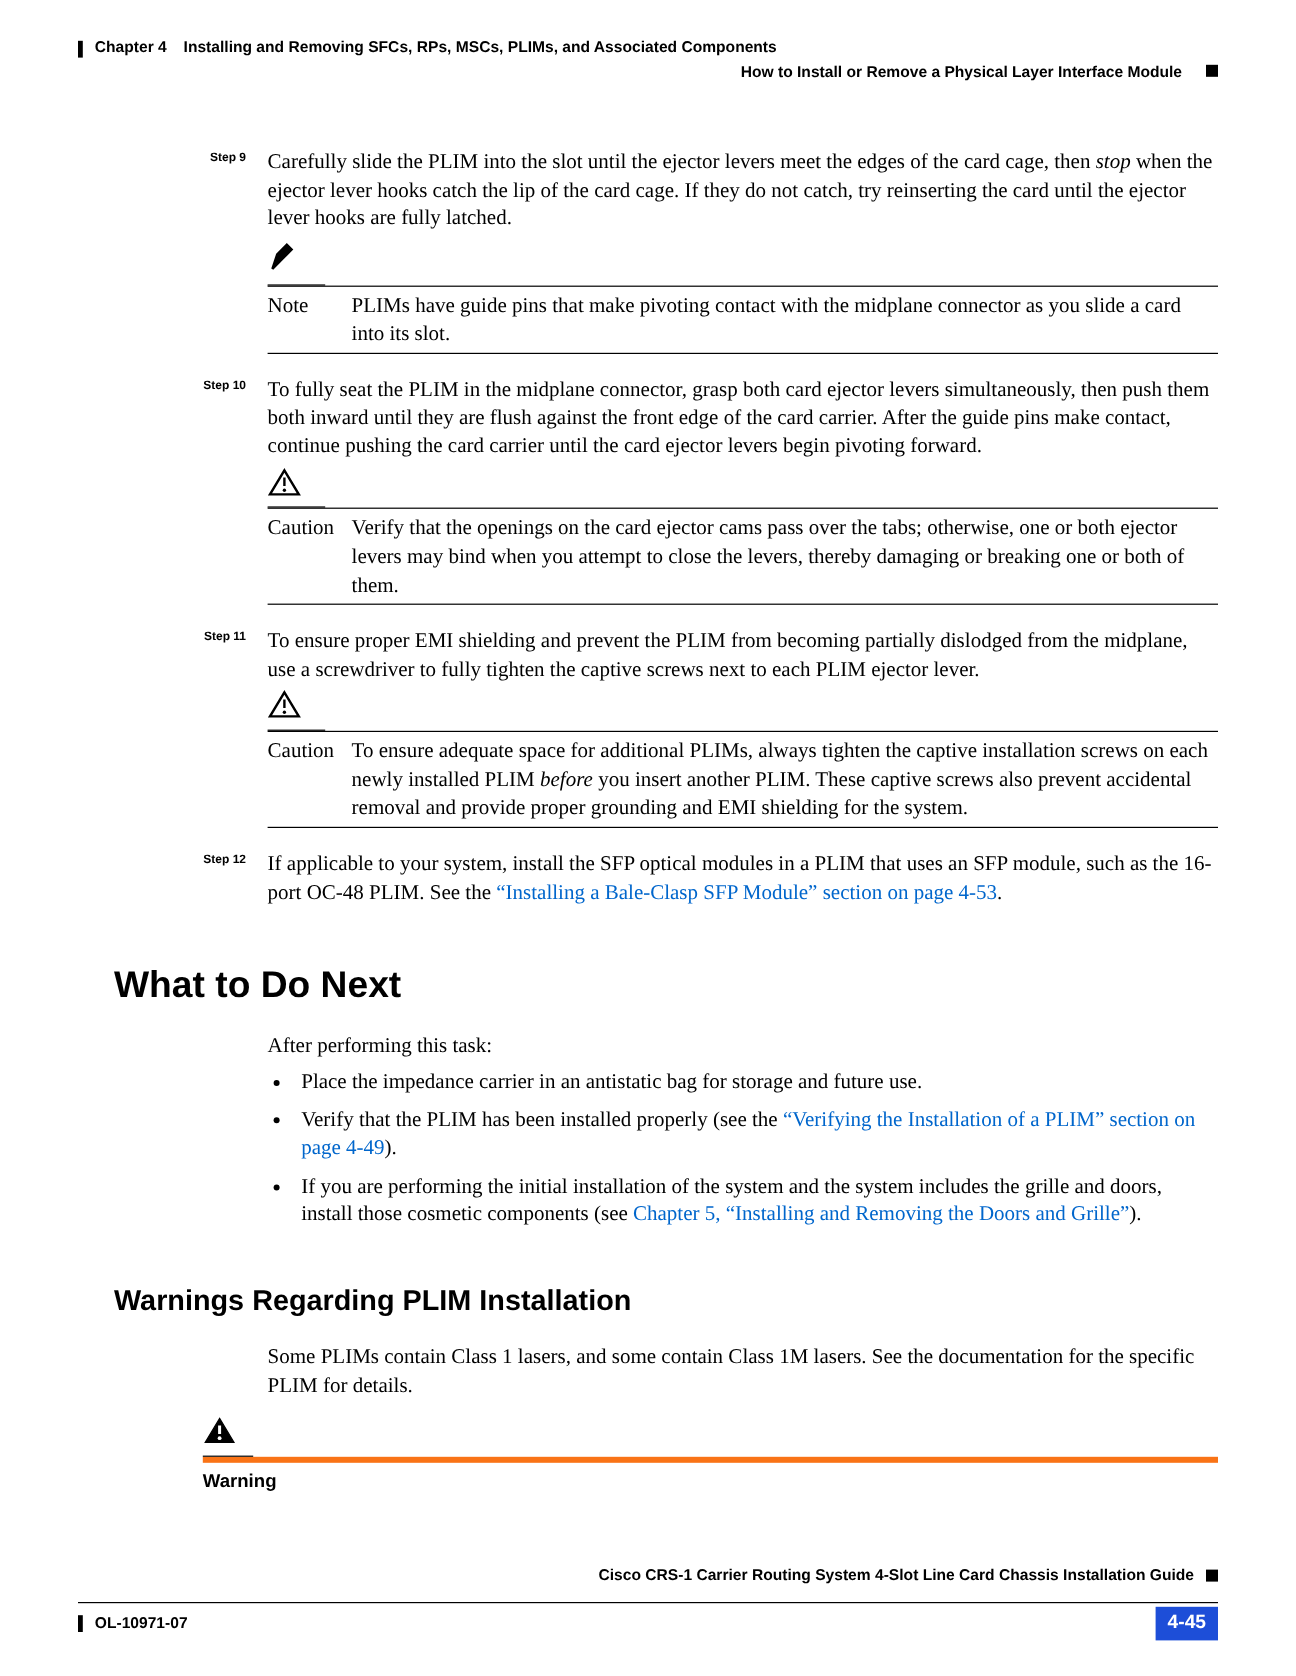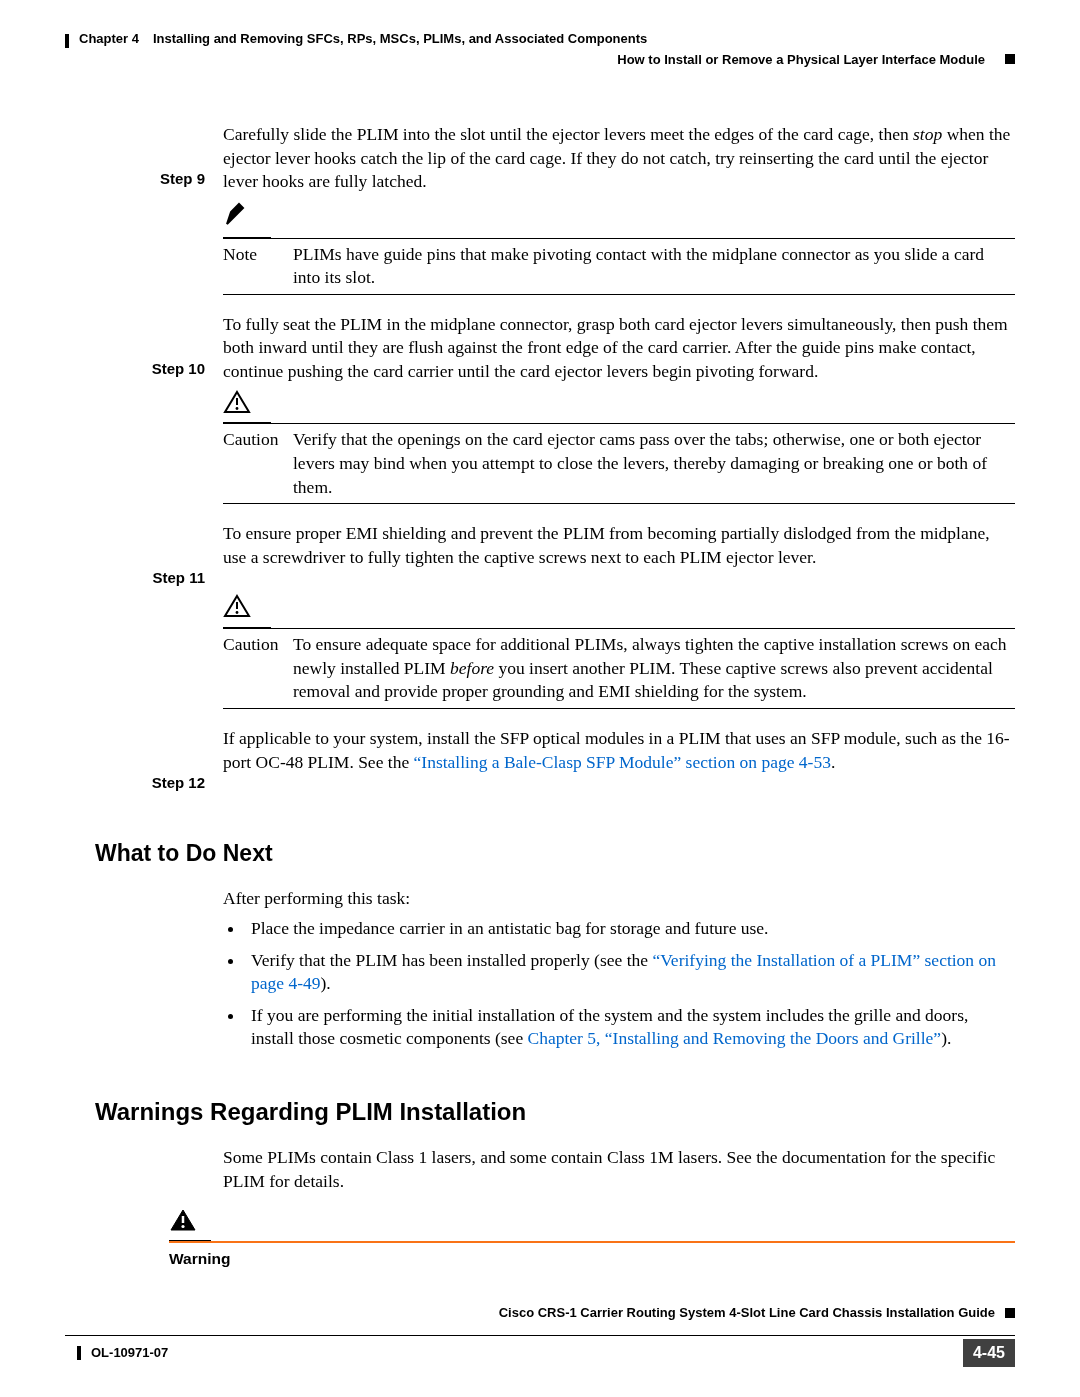--- a/index.html
+++ b/index.html
@@ -54,34 +54,33 @@
   .step-row {
     display: flex;
     margin-bottom: 6px;
   }
   .step-label {
     flex: 0 0 140px;
     text-align: right;
     padding-right: 18px;
     font-family: Arial, Helvetica, sans-serif;
     font-weight: bold;
-    font-size: 15px;
+    font-size: 10px;
     padding-top: 2px;
-    margin-top: 44px;
   }
   .step-body {
     flex: 1;
   }
   .indent-content {
     margin-left: 158px;
   }
   .h2 {
     font-family: Arial, Helvetica, sans-serif;
     font-weight: bold;
-    font-size: 23px;
+    font-size: 31px;
     margin-top: 45px;
     margin-bottom: 18px;
     margin-left: 30px;
   }
   .h2.big {
     font-size: 24px;
   }
   .body-para {
     margin-left: 158px;
     margin-bottom: 6px;
@@ -128,34 +127,33 @@
     padding-bottom: 14px;
   }
   .footer-title .sq {
     width: 10px; height: 10px; background: #000; margin-left: 10px;
   }
   .footer-row {
     display: flex;
     justify-content: space-between;
     align-items: center;
     margin-top: 3px;
-    margin-left: 12px;
   }
   .footer-left {
     font-family: Arial, Helvetica, sans-serif;
     font-weight: bold;
     font-size: 13px;
     display: flex;
     align-items: center;
   }
   .footer-left .vbar {
     width: 4px; height: 14px; background: #000; margin-right: 10px;
   }
   .page-num {
-    background: #404040;
+    background: #1d4ed8;
     color: #fff;
     font-family: Arial, Helvetica, sans-serif;
     font-weight: bold;
     font-size: 16px;
     padding: 3px 10px;
   }
   
   .pen-icon {
     width: 28px; height: 28px;
   }
@@ -300,21 +298,21 @@
         <span class="underline-icon" style="width:42px;">
           <svg class="tri-icon" viewBox="0 0 28 24">
             <path d="M14 2 L26 22 L2 22 Z" fill="#000" stroke="#000" stroke-width="1"></path>
             <line x1="14" y1="8" x2="14" y2="15" stroke="#fff" stroke-width="2.5"></line>
             <circle cx="14" cy="18.5" r="1.6" fill="#fff"></circle>
           </svg>
         </span>
       </div>
       <div style="flex:1;"></div>
     </div>
-    <div style="border-top:2px solid #f97316; padding-top:6px; display:flex;flex-direction:column;">
+    <div style="border-top:5px solid #f97316; padding-top:6px; display:flex;flex-direction:column;">
       <div class="label-col" style="flex:0 0 78px; font-family:Arial,Helvetica,sans-serif; font-weight:bold; font-size:15.5px;">Warning</div>
     </div>
   </div>
 
   <div class="footer">
     <div class="footer-title">
       <span>Cisco CRS-1 Carrier Routing System 4-Slot Line Card Chassis Installation Guide</span>
       <span class="sq"></span>
     </div>
     <div class="footer-row">

